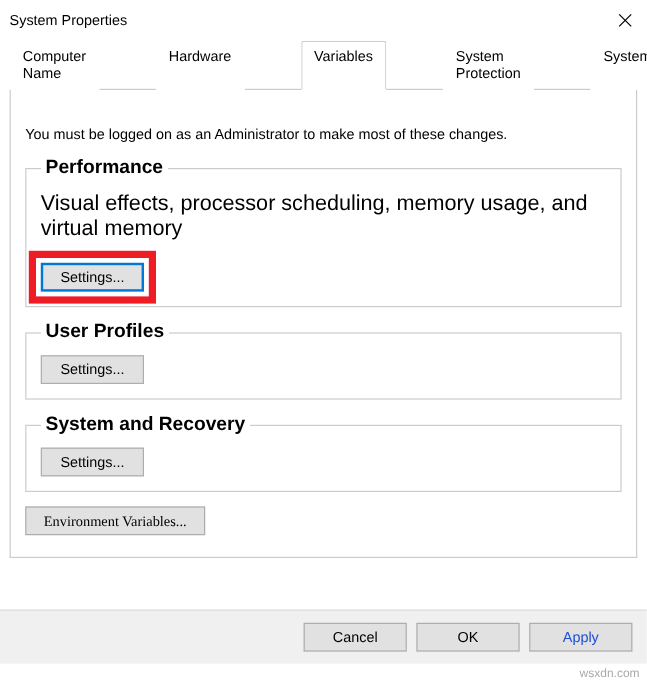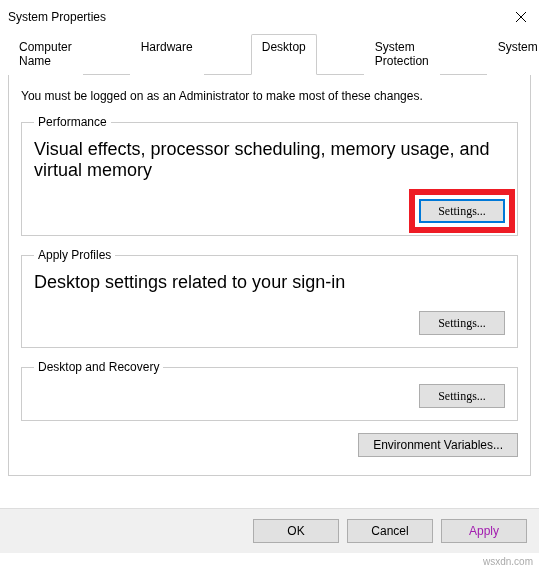--- a/index.html
+++ b/index.html
@@ -46,64 +46,65 @@
       border: 1px solid #ccc;
       border-bottom: 1px solid #fff;
       border-radius: 2px 2px 0 0;
     }
     .tab-content {
       margin: 0 8px;
       border: 1px solid #ccc;
       border-top: none;
       padding: 14px 12px 12px 12px;
     }
-    .intro { margin-bottom: 12px; font-size: 12px; }
+    .intro { margin-bottom: 12px; font-size: 12px; margin-top: 16px; }
     fieldset.group {
       border: 1px solid #ccc;
       margin-bottom: 12px;
       padding: 10px 12px 12px 12px;
       position: relative;
     }
     fieldset.group legend {
-      font-size: 12px;
+      font-size: 16px;
       padding: 0 4px;
+      font-weight: bold;
     }
     .group-desc { font-size: 18px; margin-bottom: 18px; }
     .btn-row {
       display: flex;
-      justify-content: flex-end;
-      font-family: Liberation Serif, serif;
+      justify-content: flex-start;
     }
     button.win-btn {
       min-width: 86px;
       height: 24px;
       font-family: inherit;
       font-size: 12px;
       background: #e1e1e1;
       border: 1px solid #adadad;
       padding: 0 14px;
       cursor: pointer;
     }
     button.win-btn:disabled {
-      color: #a21caf;
+      color: #1d4ed8;
       cursor: default;
     }
     .highlight-red {
       outline: 6px solid #ee1c25;
       outline-offset: 4px;
     }
     .highlight-blue {
       border: 2px solid #0078d7 !important;
       background: #e1e1e1;
     }
     .env-row {
       display: flex;
-      justify-content: flex-end;
+      justify-content: flex-start;
       margin-top: 6px;
       margin-bottom: 6px;
+      font-family: Liberation Serif, serif;
     }
     .bottom-bar {
       border-top: 1px solid #ddd;
       background: #f0f0f0;
       padding: 10px 12px;
       display: flex;
       justify-content: flex-end;
       gap: 8px;
       position: absolute;
       bottom: 16px;
@@ -127,55 +128,54 @@
     <svg viewBox="0 0 12 12">
         <line x1="1" y1="1" x2="11" y2="11"></line>
         <line x1="11" y1="1" x2="1" y2="11"></line>
       </svg>
   </div>
 </div>
 
 <div class="tabs">
   <div class="tab">Computer Name</div>
   <div class="tab">Hardware</div>
-  <div class="tab active">Desktop</div>
+  <div class="tab active">Variables</div>
   <div class="tab">System Protection</div>
   <div class="tab">System</div>
 </div>
 
 <div class="tab-content">
   <div class="intro">You must be logged on as an Administrator to make most of these changes.</div>
 
   <fieldset class="group">
     <legend>Performance</legend>
     <div class="group-desc">Visual effects, processor scheduling, memory usage, and virtual memory</div>
     <div class="btn-row">
       <button class="win-btn highlight-blue highlight-red">Settings...</button>
     </div>
   </fieldset>
 
   <fieldset class="group">
-    <legend>Apply Profiles</legend>
-    <div class="group-desc">Desktop settings related to your sign-in</div>
+    <legend>User Profiles</legend>
     <div class="btn-row">
       <button class="win-btn">Settings...</button>
     </div>
   </fieldset>
 
   <fieldset class="group">
-    <legend>Desktop and Recovery</legend>
+    <legend>System and Recovery</legend>
     <div class="btn-row">
       <button class="win-btn">Settings...</button>
     </div>
   </fieldset>
 
   <div class="env-row">
     <button class="win-btn" style="min-width:150px">Environment Variables...</button>
   </div>
 </div>
 
 <div class="bottom-bar">
+  <button class="win-btn">Cancel</button>
   <button class="win-btn">OK</button>
-  <button class="win-btn">Cancel</button>
   <button class="win-btn" disabled="">Apply</button>
 </div>
 
 <div class="watermark">wsxdn.com</div>
 
 </body></html>

